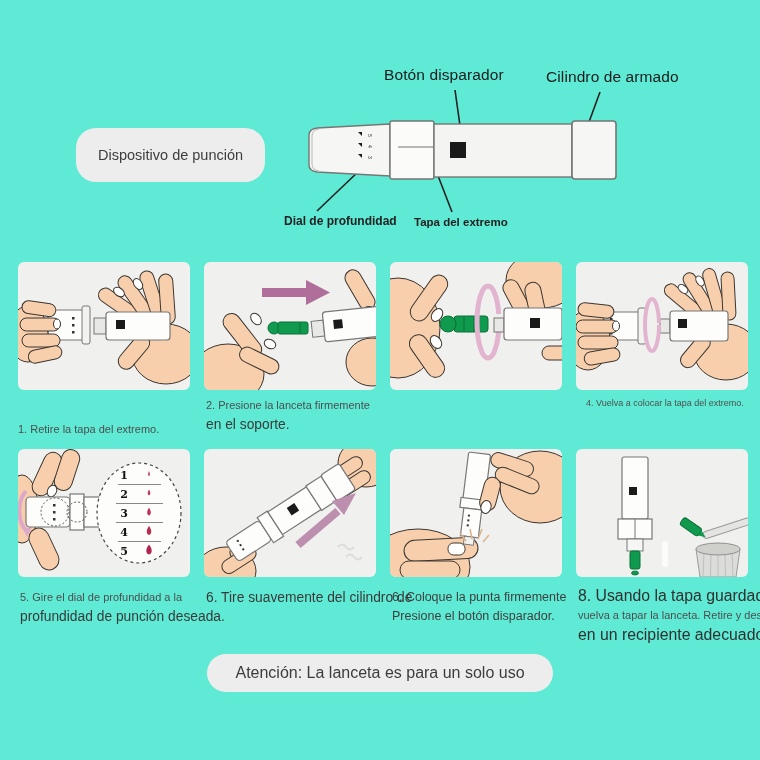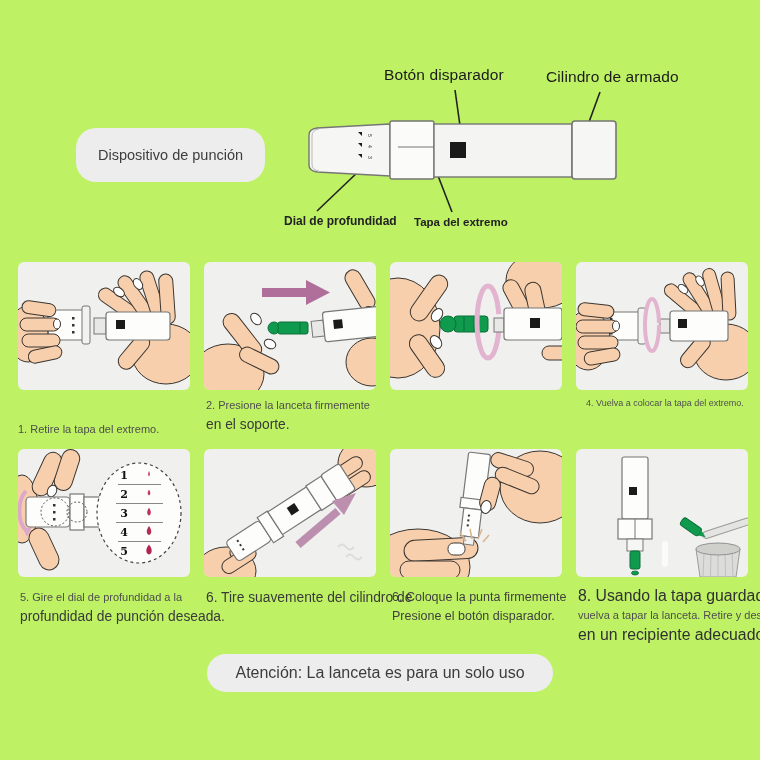--- a/index.html
+++ b/index.html
@@ -1,17 +1,17 @@
 <!DOCTYPE html>
 <html><head>
 <meta charset="utf-8">
 <style>
   html,body{margin:0;padding:0;background:#ffffff;}
   body{font-family:"Liberation Sans", sans-serif;}
-  .canvas{position:relative;width:760px;height:760px;background:#bef264;overflow:hidden;}
+  .canvas{position:relative;width:760px;height:760px;background:#5eead4;overflow:hidden;}
   .abs{position:absolute;}
   .pill{background:#ededed;border-radius:20px;color:#3d3d3d;display:inline-flex;align-items:center;justify-content:center;}
   .device-pill{left:76px;top:128px;height:54px;padding:0 22px;font-size:14.5px;}
   .warn-pill{left:207px;top:654px;width:346px;height:38px;font-size:16px;color:#3c3c3c;}
   .callout{color:#1b1b1d;font-size:15.5px;font-weight:500;letter-spacing:.1px;white-space:nowrap;}
   .sublabel{color:#222;font-weight:700;white-space:nowrap;}
   .panel{position:absolute;width:172px;height:128px;background:#f0f0ee;border-radius:6px;overflow:hidden;}
   .panel svg{display:block;}
   .caption{position:absolute;}
   .cl{white-space:nowrap;}

